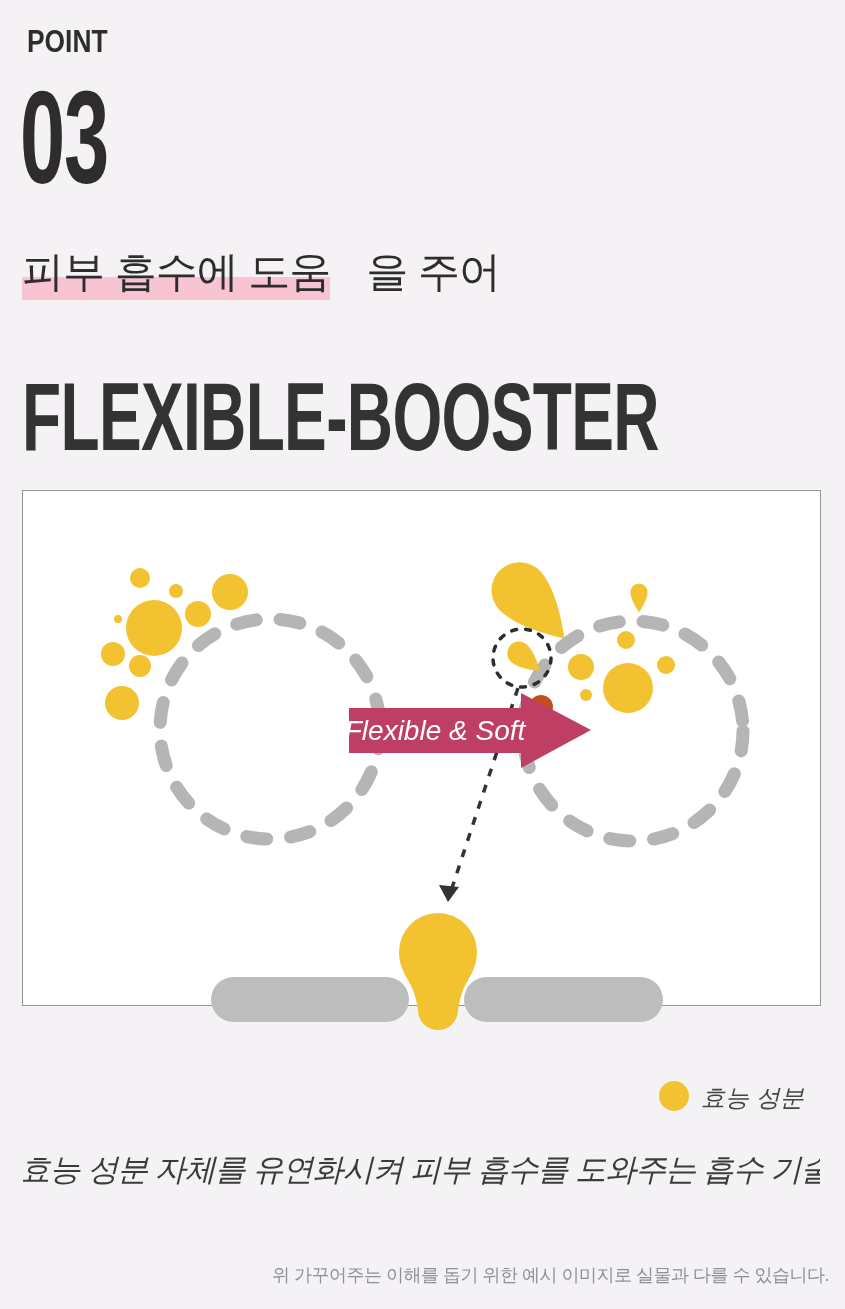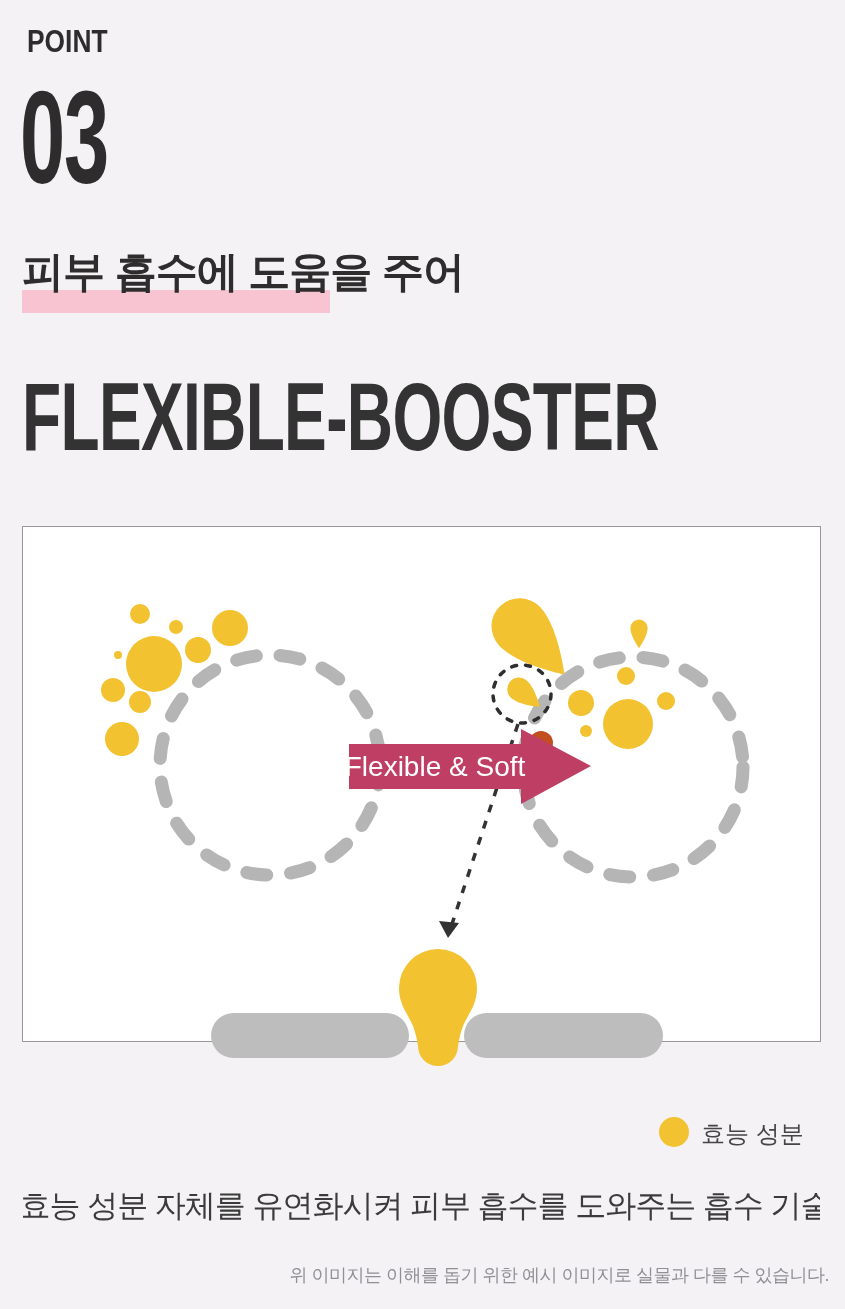--- a/index.html
+++ b/index.html
@@ -28,41 +28,42 @@
     transform:scaleX(0.62);transform-origin:left top;
     white-space:nowrap;
   }
   .headline{
     position:absolute;left:22px;top:244px;
     font-size:42px;color:#2e2c2d;
     line-height:56px;letter-spacing:-1px;
     white-space:nowrap;
   }
   .headline .hl{
-    font-weight:700;
-    padding-bottom:18px;
+    font-weight:400;
+    padding-bottom:5px;
     background-image:linear-gradient(#f8c4d1,#f8c4d1);
     background-repeat:no-repeat;
     background-size:100% 23px;
     background-position:left bottom;
   }
-  .headline .rest{font-weight:700;}
+  .headline .rest{font-weight:400;margin-left:36px;}
   .title{
     position:absolute;left:22px;top:368px;
     font-size:97px;font-weight:800;color:#333333;
     line-height:1;letter-spacing:-1px;
     transform:scaleX(0.66);transform-origin:left top;
     white-space:nowrap;
   }
   .diagram-box{
-    position:absolute;left:22px;top:526px;
+    position:absolute;left:22px;top:490px;
     width:799px;height:516px;
     background:#ffffff;
     border:1px solid #979797;
     box-sizing:border-box;
+    font-style:italic;
   }
   .diagram-box svg{position:absolute;left:0;top:0;}
   .disclaimer{
     position:absolute;right:16px;top:1263px;
     font-size:18px;color:#8f8f94;
     letter-spacing:-0.5px;
     white-space:nowrap;
   }
   .svg-label{font-family:"Liberation Sans","DejaVu Sans",sans-serif;}
 </style>
@@ -134,15 +135,15 @@
 
       <g>
         <circle cx="651" cy="605" r="15" fill="#f2c231"></circle>
         <text class="svg-label" x="678" y="615" font-size="24" fill="#454545">효능 성분</text>
       </g>
 
       <text class="svg-label" x="402" y="689" text-anchor="middle" font-size="31" font-weight="500" fill="#3b3b3b" letter-spacing="-1">효능 성분 자체를 유연화시켜 피부 흡수를 도와주는 흡수 기술</text>
     </svg>
   </div>
 
-  <div class="disclaimer">위 이미지는 이해를 돕기 위한 예시 이미지로 실물과 다를 수 있습니다.</div>
+  <div class="disclaimer">위 가꾸어주는 이해를 돕기 위한 예시 이미지로 실물과 다를 수 있습니다.</div>
 
 </div>
 
 </body></html>

